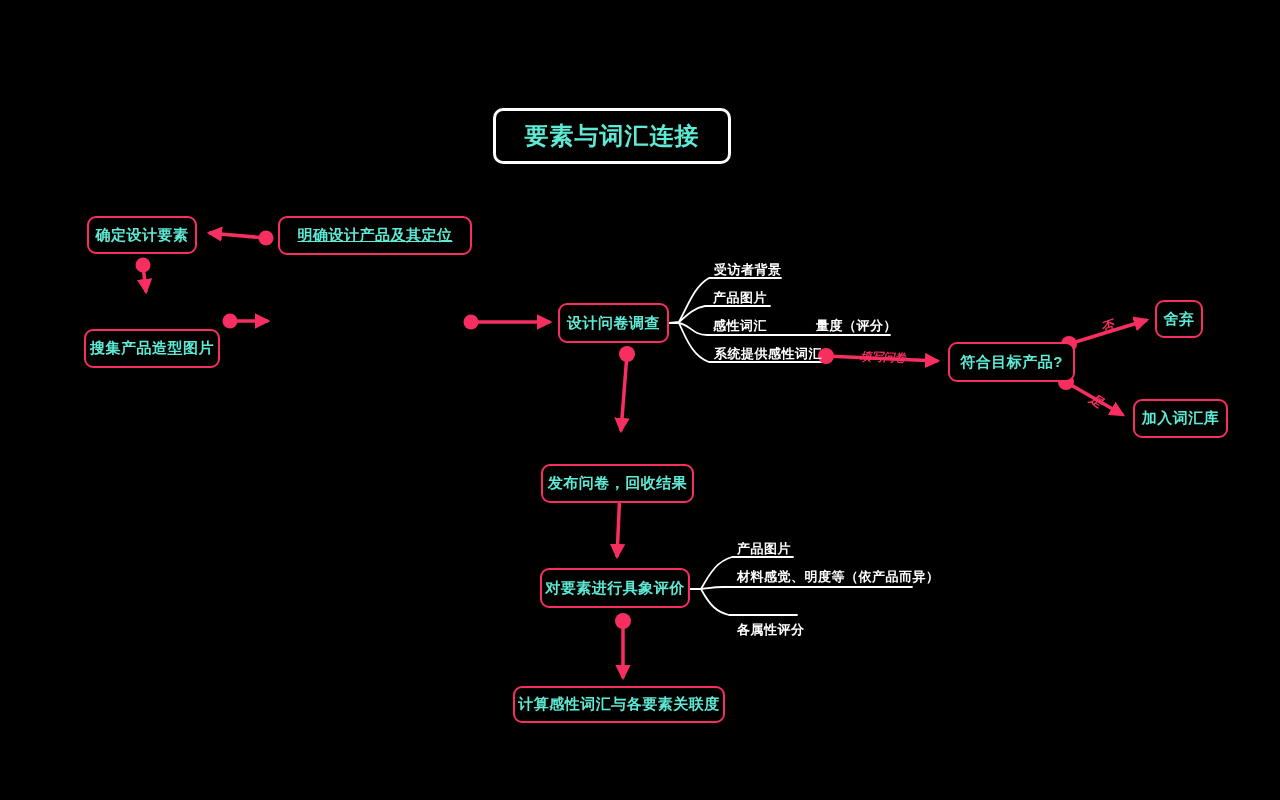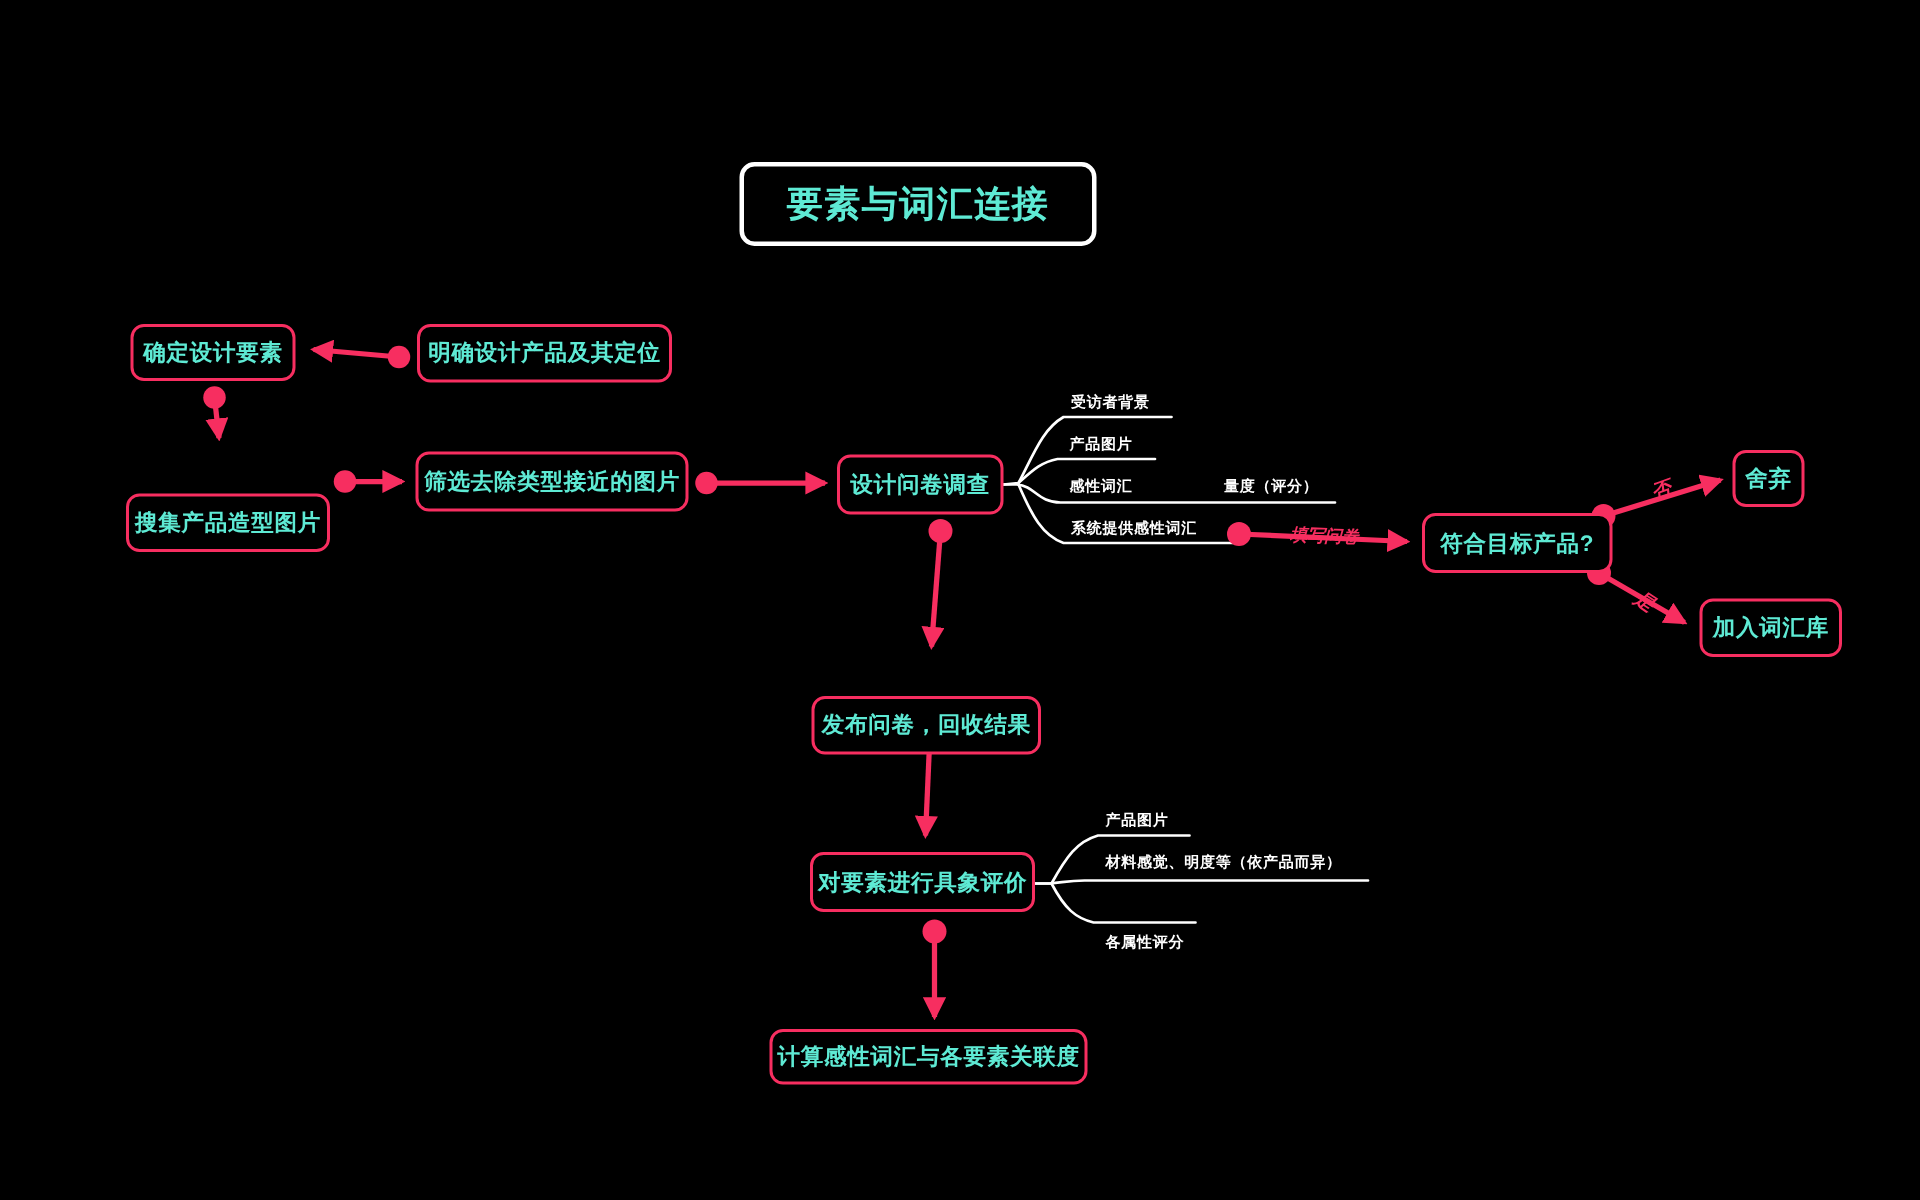--- a/index.html
+++ b/index.html
@@ -30,21 +30,21 @@
   .node.title-box {
     border: 3px solid #ffffff;
     border-radius: 10px;
     font-size: 24px;
     font-weight: bold;
     letter-spacing: 1px;
   }
   .leaf {
     position: absolute;
     color: #ffffff;
-    font-size: 10px;
+    font-size: 13px;
     font-weight: 600;
     white-space: nowrap;
     letter-spacing: 0.5px;
   }
   .edge-label {
     position: absolute;
     color: #F72E60;
     font-weight: bold;
     font-style: italic;
     white-space: nowrap;
@@ -102,23 +102,22 @@
       <circle cx="623" cy="621" r="8"></circle>
       <circle cx="826" cy="356" r="8"></circle>
       <circle cx="1069" cy="344" r="8"></circle>
       <circle cx="1066" cy="382" r="8"></circle>
     </g>
   </svg>
 
   <div class="node title-box" style="left:493px; top:108px; width:238px; height:56px;">要素与词汇连接</div>
 
   <div class="node" style="left:87px; top:216px; width:110px; height:38px;">确定设计要素</div>
-  <div class="node" style="left:278px; top:216px; width:170px; height:39px;">明确设计产品及其定位</div>
+  <div class="node" style="left:278px; top:216px; width:194px; height:39px;text-decoration:underline;">明确设计产品及其定位</div>
   <div class="node" style="left:84px; top:301px; width:136px; height:39px;margin-top:28px;">搜集产品造型图片</div>
-  <div class="node" style="left:277px; top:301px; width:182px; height:40px;">筛选去除类型接近的图片</div>
   <div class="node" style="left:558px; top:303px; width:111px; height:40px;">设计问卷调查</div>
   <div class="node" style="left:948px; top:342px; width:127px; height:40px;text-align:center;">符合目标产品?</div>
   <div class="node" style="left:1155px; top:300px; width:48px; height:38px;">舍弃</div>
   <div class="node" style="left:1133px; top:399px; width:95px; height:39px;">加入词汇库</div>
   <div class="node" style="left:541px; top:439px; width:153px; height:39px;margin-top:25px;">发布问卷，回收结果</div>
   <div class="node" style="left:540px; top:568px; width:150px; height:40px;">对要素进行具象评价</div>
   <div class="node" style="left:513px; top:686px; width:212px; height:37px;">计算感性词汇与各要素关联度</div>
 
   <div class="leaf" style="left:714px; top:261px;">受访者背景</div>
   <div class="leaf" style="left:713px; top:289px;">产品图片</div>

